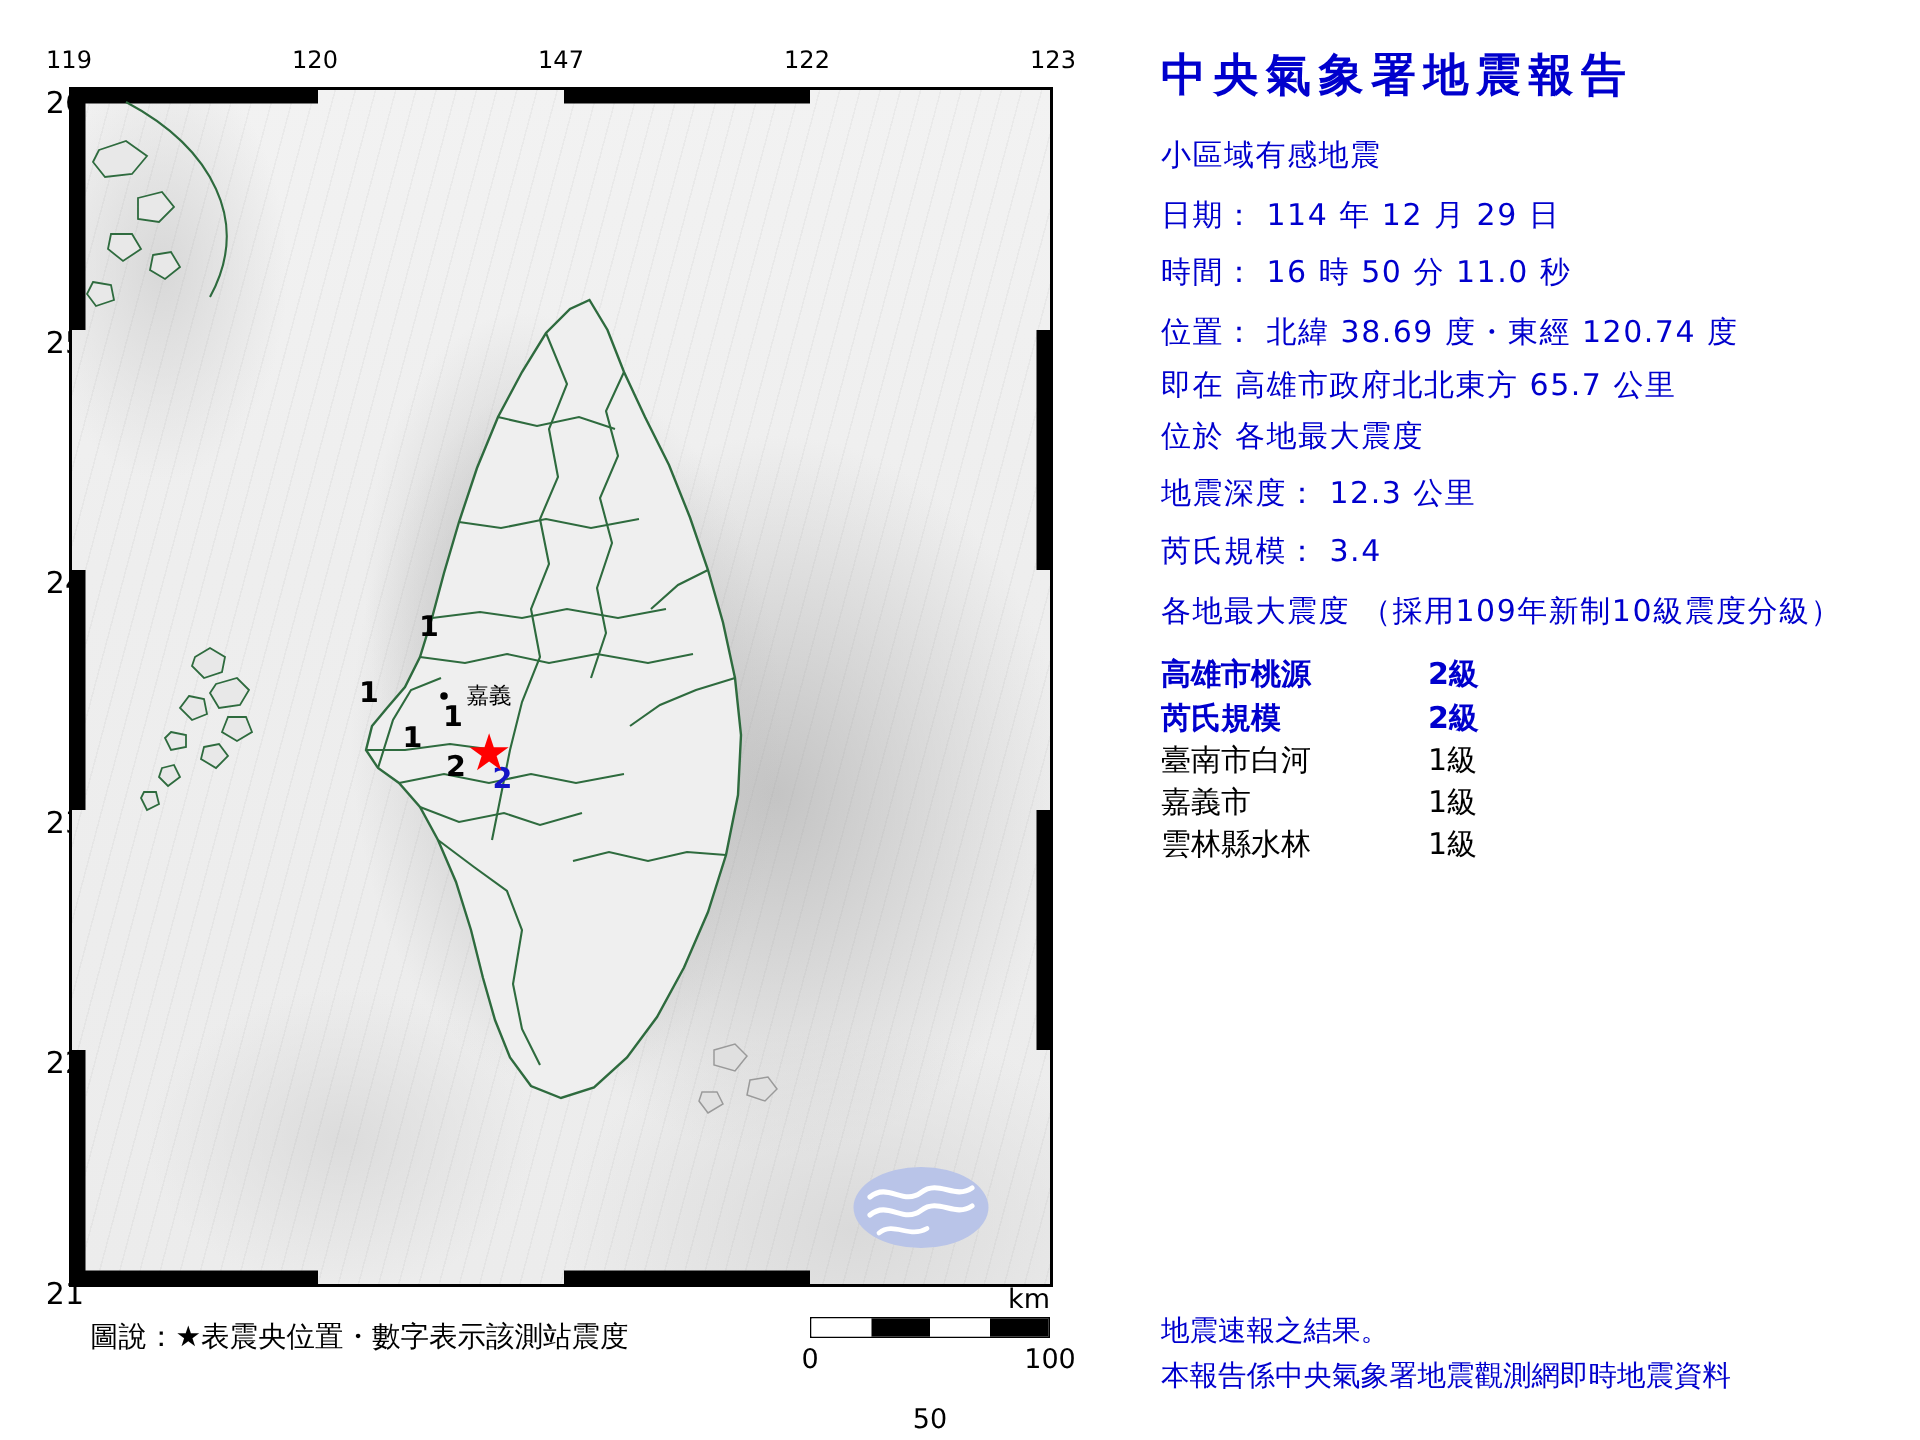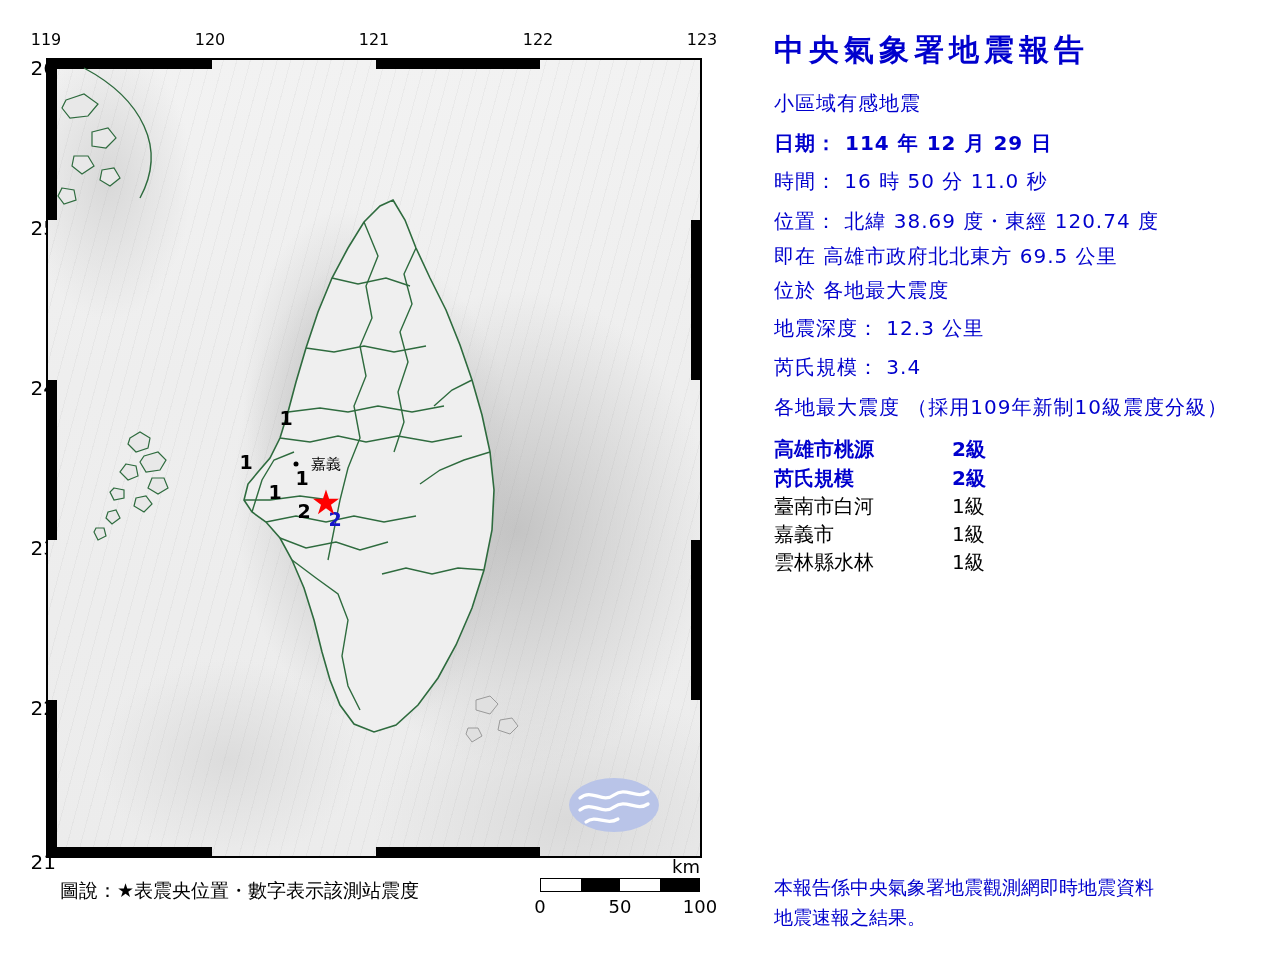--- a/index.html
+++ b/index.html
@@ -231,21 +231,21 @@
     line-height: 30px;
   }
 </style>
 </head>
 <body>
 
 <div id="map-panel">
 
   <div class="lon-label" style="left:46px;">119</div>
   <div class="lon-label" style="left:210px;">120</div>
-  <div class="lon-label" style="left:374px;">121</div>
+  <div class="lon-label" style="left:374px;">147</div>
   <div class="lon-label" style="left:538px;">122</div>
   <div class="lon-label" style="left:702px;">123</div>
 
   <div class="lat-label" style="top:68px;">26</div>
   <div class="lat-label" style="top:228px;">25</div>
   <div class="lat-label" style="top:388px;">24</div>
   <div class="lat-label" style="top:548px;">23</div>
   <div class="lat-label" style="top:708px;">22</div>
   <div class="lat-label" style="top:862px;">21</div>
 
@@ -341,34 +341,34 @@
 
   <div id="scalebar">
     <div class="km">km</div>
     <div id="scale-track">
       <div class="sc-white" style="width:25%"></div>
       <div class="sc-black" style="width:25%"></div>
       <div class="sc-white" style="width:25%"></div>
       <div class="sc-black" style="width:25%"></div>
     </div>
     <div class="scale-num" style="left:0px;">0</div>
-    <div class="scale-num" style="left:80px;">50</div>
+    <div class="scale-num" style="left:80px;margin-top:40px;">50</div>
     <div class="scale-num" style="left:160px;">100</div>
   </div>
 </div>
 
 <div id="report">
 
   <div id="report-title">中央氣象署地震報告</div>
 
   <div class="rline" style="top:90px;">小區域有感地震</div>
-  <div class="rline" style="top:130px;font-weight:bold;">日期：  114  年  12  月  29  日</div>
+  <div class="rline" style="top:130px;">日期：  114  年  12  月  29  日</div>
   <div class="rline" style="top:168px;">時間：  16  時  50  分  11.0  秒</div>
   <div class="rline" style="top:208px;">位置：  北緯  38.69  度・東經  120.74  度</div>
-  <div class="rline" style="top:243px;">即在  高雄市政府北北東方  69.5  公里</div>
+  <div class="rline" style="top:243px;">即在  高雄市政府北北東方  65.7  公里</div>
   <div class="rline" style="top:277px;">位於  各地最大震度</div>
   <div class="rline" style="top:315px;">地震深度：  12.3  公里</div>
   <div class="rline" style="top:354px;">芮氏規模：  3.4</div>
   <div class="rline" style="top:394px;">各地最大震度 （採用109年新制10級震度分級）</div>
 
   <div class="int-row blue" style="top:436px;">
     <span class="place">高雄市桃源</span><span>2級</span>
   </div>
   <div class="int-row blue" style="top:465px;">
     <span class="place">芮氏規模</span><span>2級</span>
@@ -377,16 +377,16 @@
     <span class="place">臺南市白河</span><span>1級</span>
   </div>
   <div class="int-row black" style="top:521px;">
     <span class="place">嘉義市</span><span>1級</span>
   </div>
   <div class="int-row black" style="top:549px;">
     <span class="place">雲林縣水林</span><span>1級</span>
   </div>
 
   <div id="footer-note">
+    <div>地震速報之結果。</div>
     <div>本報告係中央氣象署地震觀測網即時地震資料</div>
-    <div>地震速報之結果。</div>
   </div>
 </div>
 
 </body></html>

